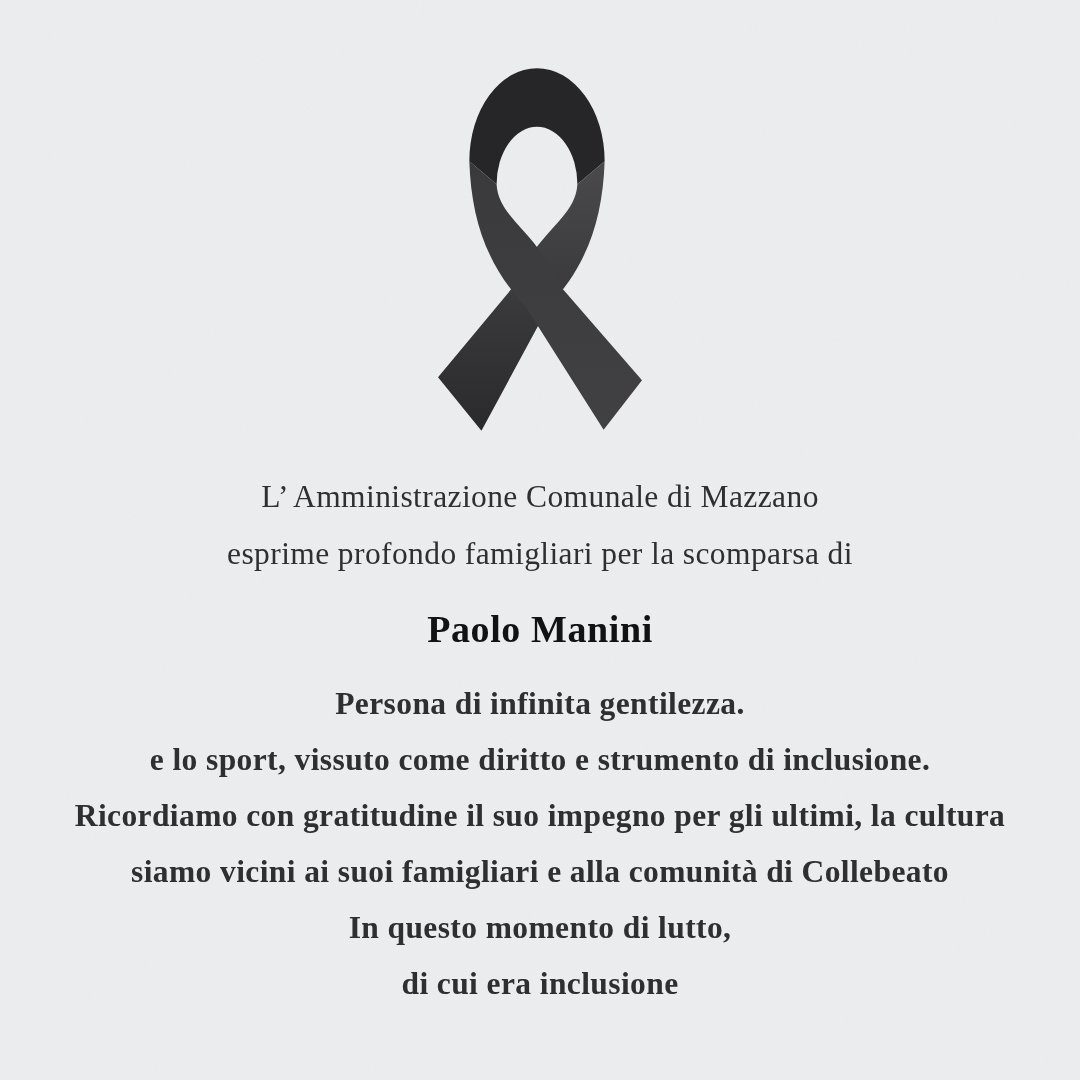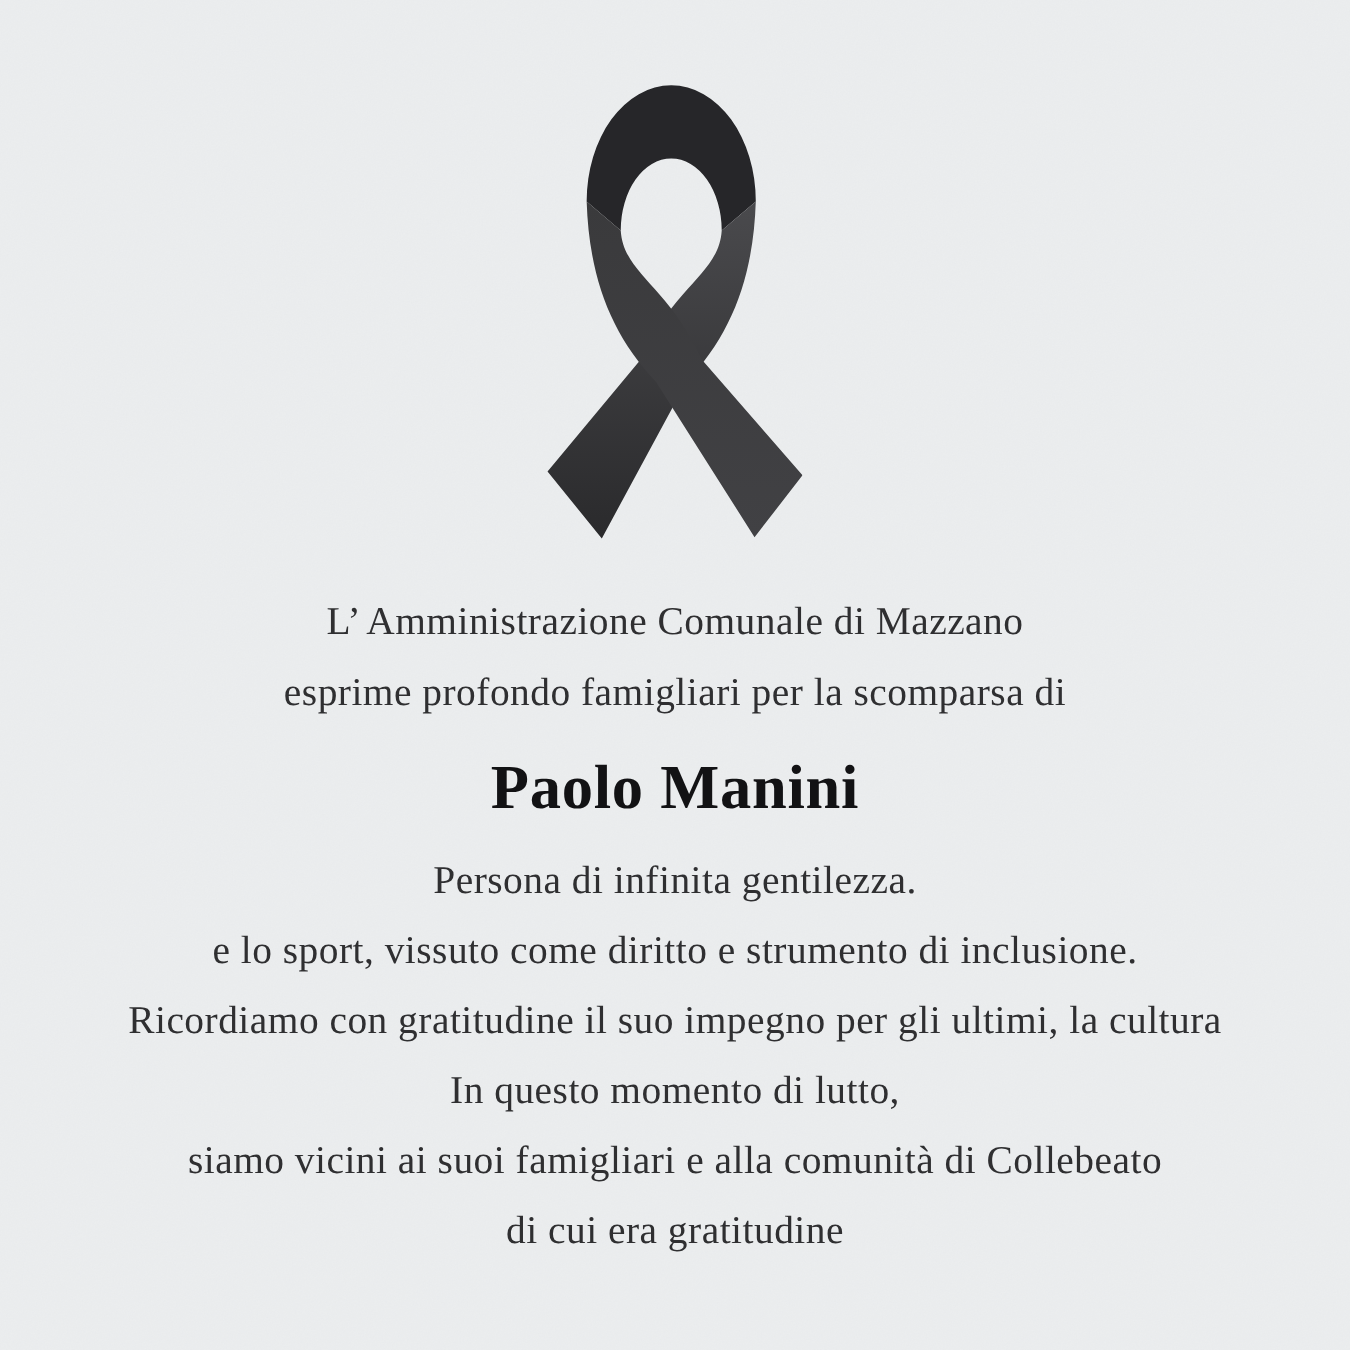--- a/index.html
+++ b/index.html
@@ -37,33 +37,33 @@
     color: #2f2f31;
   }
   .header-line {
     font-size: 31.5px;
     line-height: 57px;
     font-weight: 400;
     letter-spacing: 0.4px;
   }
   .deceased-name {
     margin-top: 24px;
-    font-size: 50px;
+    font-size: 38px;
     line-height: 46px;
     font-weight: 700;
     color: #121214;
     letter-spacing: 0.6px;
   }
   .body-block {
     margin-top: 24px;
   }
   .body-line {
     font-size: 31.5px;
     line-height: 56px;
-    font-weight: 400;
+    font-weight: 700;
     letter-spacing: 0.4px;
   }
 </style>
 </head>
 <body>
 
 <div class="canvas">
 
   <svg class="texture" xmlns="http://www.w3.org/2000/svg">
     <filter id="paperNoise">
@@ -107,19 +107,19 @@
   <div class="text-block">
     <div class="header-line">L’ Amministrazione Comunale di Mazzano</div>
     <div class="header-line">esprime profondo famigliari per la scomparsa di</div>
 
     <div class="deceased-name">Paolo Manini</div>
 
     <div class="body-block">
       <div class="body-line">Persona di infinita gentilezza.</div>
       <div class="body-line">e lo sport, vissuto come diritto e strumento di inclusione.</div>
       <div class="body-line">Ricordiamo con gratitudine il suo impegno per gli ultimi, la cultura</div>
+      <div class="body-line">siamo vicini ai suoi famigliari e alla comunità di Collebeato</div>
       <div class="body-line">In questo momento di lutto,</div>
-      <div class="body-line">siamo vicini ai suoi famigliari e alla comunità di Collebeato</div>
-      <div class="body-line">di cui era gratitudine</div>
+      <div class="body-line">di cui era inclusione</div>
     </div>
   </div>
 
 </div>
 
 </body></html>

